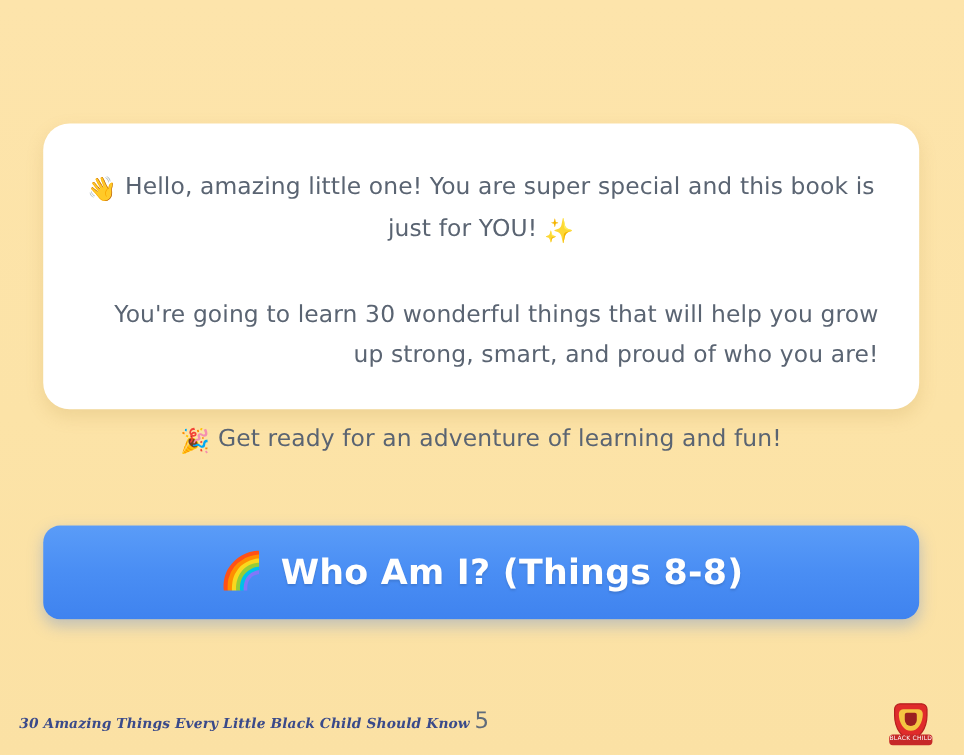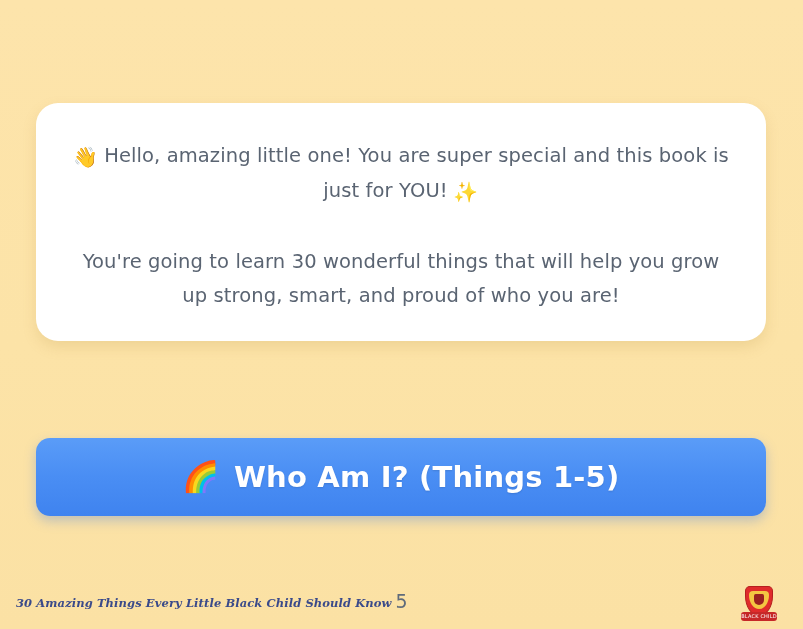--- a/index.html
+++ b/index.html
@@ -38,21 +38,21 @@
     margin-top: 15px;
   }
   .intro-line {
     color: #5a6472;
     font-size: 19.5px;
     line-height: 34px;
     text-align: center;
     letter-spacing: 0.1px;
   }
   .intro-line.l1 { margin-top: 6px; }
-  .intro-line.l2 { margin-top: 36px; }
+  .intro-line.l2 { margin-top: 36px; text-align: right; }
   .intro-line.l3 { margin-top: 36px; }
   .emoji {
     font-size: 20px;
     vertical-align: -2px;
   }
   .emoji.wave { margin-right: 6px; }
   .emoji.sparkle { margin-left: 6px; }
   .emoji.party { margin-right: 6px; }
 
   
@@ -173,26 +173,29 @@
 
 <div class="page">
 
   <div class="intro-card">
     <div class="intro-line l1">
       <span class="emoji wave">👋</span><span>Hello, amazing little one! You are super special and this book is just for YOU!</span><span class="emoji sparkle">✨</span>
     </div>
     <div class="intro-line l2">
       <span>You're going to learn 30 wonderful things that will help you grow up strong, smart, and proud of who you are!</span>
     </div>
+    <div class="intro-line l3">
+      <span class="emoji party">🎉</span><span>Get ready for an adventure of learning and fun!</span>
+    </div>
   </div>
 
   <div class="section-banner">
     <div class="banner-inner">
       <span class="banner-emoji">🌈</span>
-      <span class="banner-text">Who Am I? (Things 1-5)</span>
+      <span class="banner-text">Who Am I? (Things 8-8)</span>
     </div>
   </div>
 
   <div class="footer-title">30 Amazing Things Every Little Black Child Should Know</div>
   <div class="footer-page">5</div>
 
   <div class="footer-logo">
     <div class="shield"></div>
     <div class="shield-inner"></div>
     <div class="shield-mark"></div>

